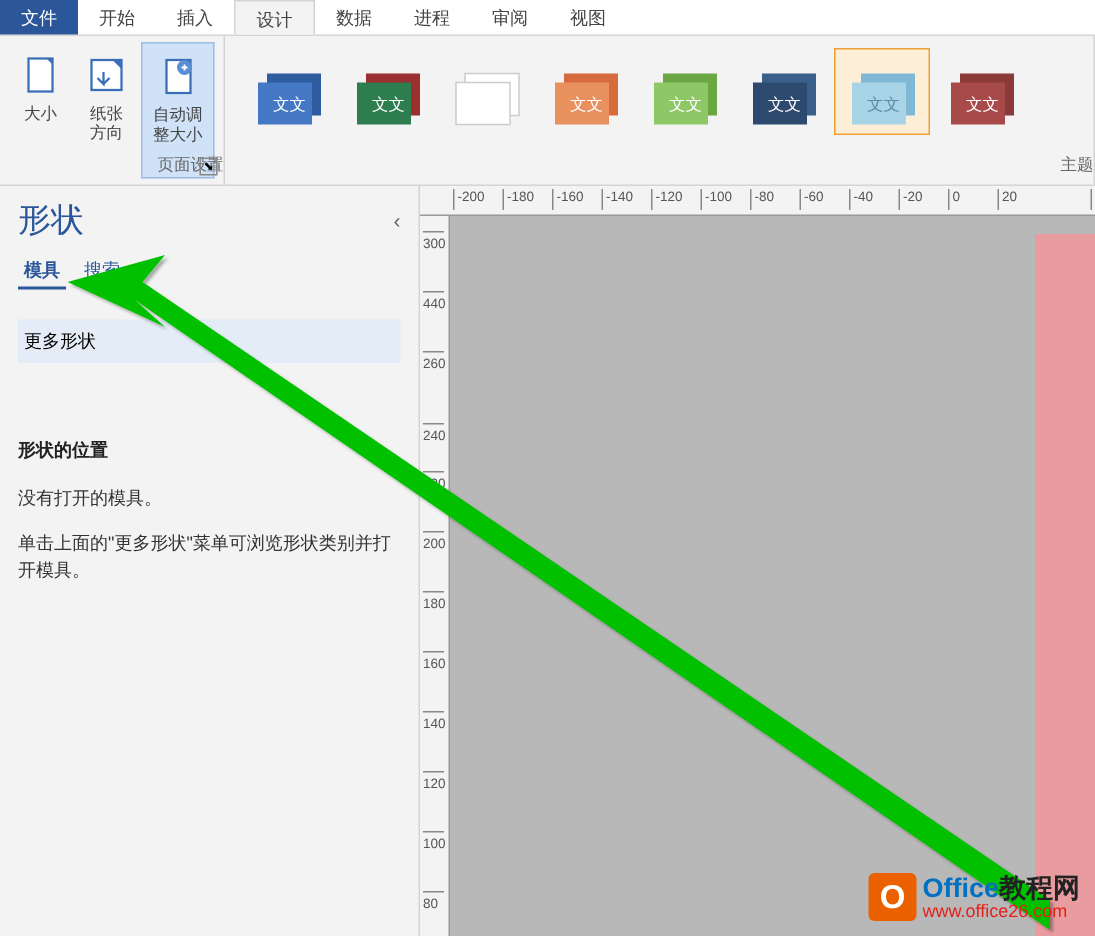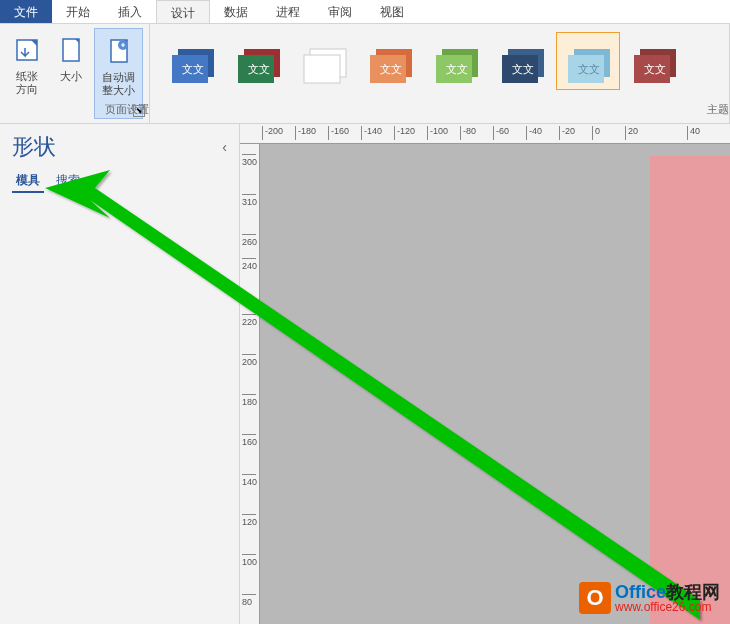--- a/index.html
+++ b/index.html
@@ -20,21 +20,21 @@
     .ribbon-btn .lbl { font-size: 11px; color: #444; text-align: center; line-height: 1.2; }
     .launcher { position: absolute; bottom: 6px; right: 4px; width: 12px; height: 12px; border: 1px solid #888; cursor: pointer; font-size: 8px; text-align: center; }
     
     .theme-group { flex: 1; }
     .theme-gallery { display: flex; gap: 2px; padding: 4px; flex-wrap: nowrap; }
     .theme-item { width: 64px; height: 58px; border: 1px solid transparent; cursor: pointer; display: flex; align-items: flex-end; justify-content: center; position: relative; }
     .theme-item.selected { border: 1px solid #f0a030; background: #fdeed7; }
     
     .workspace { display: flex; height: calc(100% - 124px); }
     
-    .shapes-panel { width: 240px; background: #f3f3f3; border-right: 1px solid #d4d4d4; padding: 8px 12px; position: relative; }
+    .shapes-panel { width: 280px; background: #f3f3f3; border-right: 1px solid #d4d4d4; padding: 8px 12px; position: relative; }
     .shapes-title { color: #2b579a; font-size: 22px; font-weight: normal; display: flex; justify-content: space-between; align-items: center; }
     .collapse-icon { font-size: 14px; color: #666; cursor: pointer; }
     .shapes-tabs { display: flex; gap: 8px; margin-top: 8px; padding-bottom: 4px; }
     .shapes-tab { color: #2b579a; cursor: pointer; padding: 2px 4px; }
     .shapes-tab.active { border-bottom: 2px solid #2b579a; font-weight: bold; }
     .more-shapes { background: #e4ecf7; padding: 6px 4px; margin-top: 16px; cursor: pointer; }
     .shapes-info { margin-top: 50px; }
     .shapes-info h4 { font-size: 12px; color: #222; margin-bottom: 14px; font-weight: bold; }
     .shapes-info p { color: #333; margin-bottom: 12px; line-height: 1.5; }
     
@@ -68,35 +68,35 @@
   <div class="menu-item">审阅</div>
   <div class="menu-item">视图</div>
 </div>
 
 <div class="ribbon">
   <div class="ribbon-group" style="width:150px">
     <div class="ribbon-btns">
       <div class="ribbon-btn">
         <div class="icon-box">
           <svg width="28" height="28">
+              <rect x="6" y="3" width="16" height="22" fill="#fff" stroke="#3a6fb7" stroke-width="1.5"></rect>
+              <path d="M18 3 L22 3 L22 7 Z" fill="#3a6fb7"></path>
+            </svg>
+        </div>
+        <span class="lbl">大小</span>
+      </div>
+      <div class="ribbon-btn">
+        <div class="icon-box">
+          <svg width="28" height="28">
               <rect x="4" y="4" width="20" height="20" fill="#fff" stroke="#3a6fb7" stroke-width="1.5"></rect>
               <path d="M18 4 L24 4 L24 10 Z" fill="#3a6fb7"></path>
               <path d="M12 12 L12 20 L8 16 M12 20 L16 16" stroke="#3a6fb7" fill="none" stroke-width="1.5"></path>
             </svg>
         </div>
         <span class="lbl">纸张方向</span>
-      </div>
-      <div class="ribbon-btn">
-        <div class="icon-box">
-          <svg width="28" height="28">
-              <rect x="6" y="3" width="16" height="22" fill="#fff" stroke="#3a6fb7" stroke-width="1.5"></rect>
-              <path d="M18 3 L22 3 L22 7 Z" fill="#3a6fb7"></path>
-            </svg>
-        </div>
-        <span class="lbl">大小</span>
       </div>
       <div class="ribbon-btn active">
         <div class="icon-box">
           <svg width="28" height="28">
               <rect x="6" y="3" width="16" height="22" fill="#fff" stroke="#3a6fb7" stroke-width="1.5"></rect>
               <path d="M18 3 L22 3 L22 7 Z" fill="#3a6fb7"></path>
               <circle cx="18" cy="8" r="5" fill="#5b8dd6"></circle>
               <path d="M16 8 L20 8 M18 6 L18 10" stroke="#fff" stroke-width="1.2"></path>
             </svg>
         </div>
@@ -171,20 +171,26 @@
 
 <div class="workspace">
   <div class="shapes-panel">
     <div class="shapes-title">
       <span>形状</span>
       <span class="collapse-icon">‹</span>
     </div>
     <div class="shapes-tabs">
       <div class="shapes-tab active">模具</div>
       <div class="shapes-tab">搜索</div>
+    </div>
+    <div class="more-shapes">更多形状</div>
+    <div class="shapes-info">
+      <h4>形状的位置</h4>
+      <p>没有打开的模具。</p>
+      <p>单击上面的"更多形状"菜单可浏览形状类别并打开模具。</p>
     </div>
   </div>
 
   <div class="canvas-area">
     <div class="ruler-h" id="ruler-h">
         <div class="tick" style="left: 22px;">-200</div>
         <div class="tick" style="left: 55px;">-180</div>
         <div class="tick" style="left: 88px;">-160</div>
         <div class="tick" style="left: 121px;">-140</div>
         <div class="tick" style="left: 154px;">-120</div>
@@ -192,23 +198,23 @@
         <div class="tick" style="left: 220px;">-80</div>
         <div class="tick" style="left: 253px;">-60</div>
         <div class="tick" style="left: 286px;">-40</div>
         <div class="tick" style="left: 319px;">-20</div>
         <div class="tick" style="left: 352px;">0</div>
         <div class="tick" style="left: 385px;">20</div>
         <div class="tick" style="left: 418px; margin-left: 29px;">40</div>
       </div>
     <div class="ruler-v" id="ruler-v">
         <div class="tick" style="top: 10px;">300</div>
-        <div class="tick" style="top: 50px;">310</div>
+        <div class="tick" style="top: 50px;">440</div>
         <div class="tick" style="top: 90px;">260</div>
-        <div class="tick" style="top: 114px;">240</div>
+        <div class="tick" style="top: 138px;">240</div>
         <div class="tick" style="top: 170px;">220</div>
         <div class="tick" style="top: 210px;">200</div>
         <div class="tick" style="top: 250px;">180</div>
         <div class="tick" style="top: 290px;">160</div>
         <div class="tick" style="top: 330px;">140</div>
         <div class="tick" style="top: 370px;">120</div>
         <div class="tick" style="top: 410px;">100</div>
         <div class="tick" style="top: 450px;">80</div>
       </div>
     <div class="canvas">

